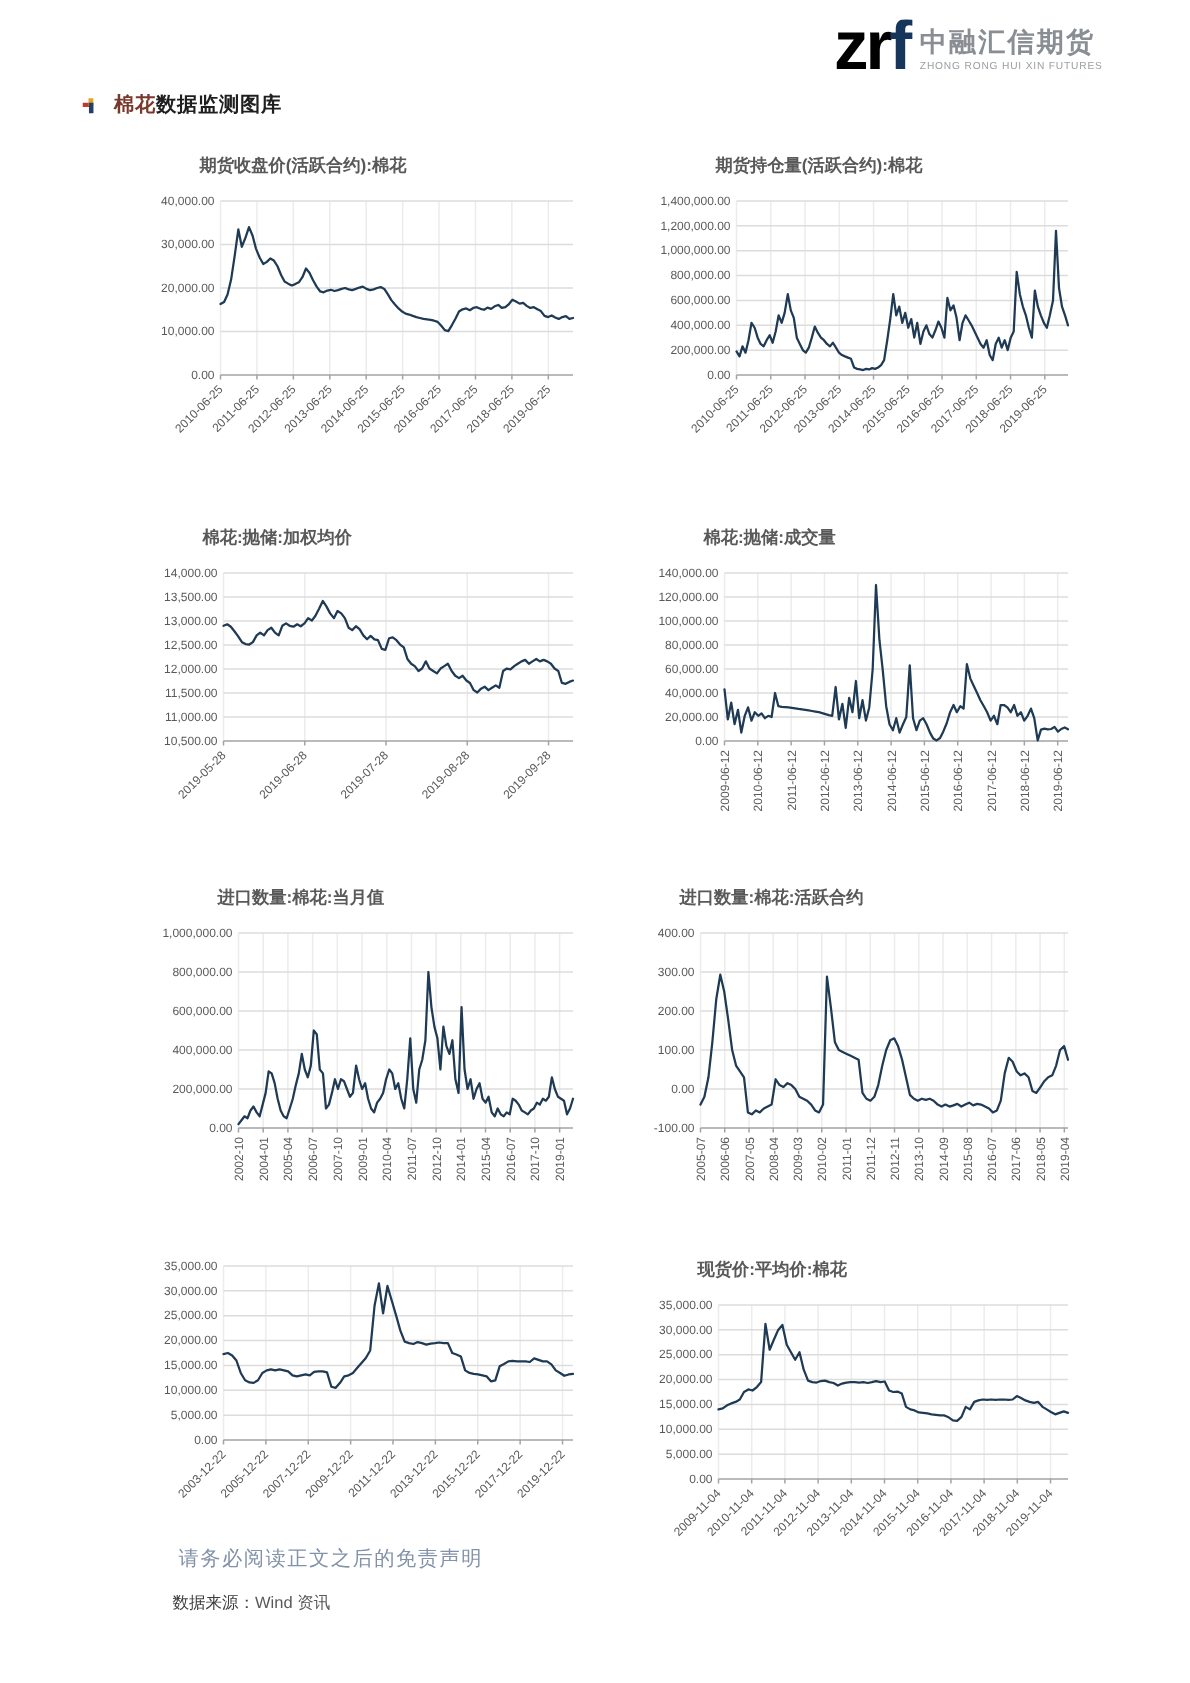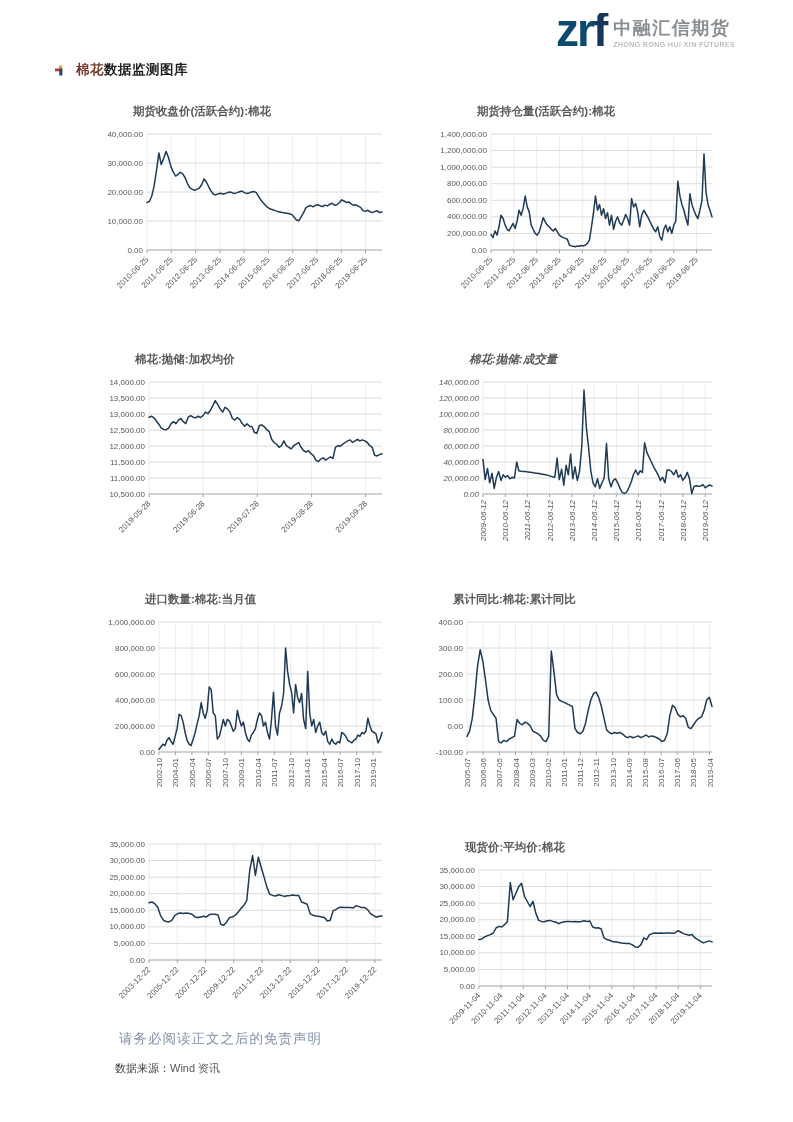--- a/index.html
+++ b/index.html
@@ -22,21 +22,21 @@
   svg text{font-family:"Liberation Sans","DejaVu Sans",sans-serif}
   
   .footer-source{position:absolute;top:1061px;left:115px;font-size:11px}
   .footer-disclaimer{position:absolute;top:1030px;left:119px;font-size:13.5px;color:#8292a9;letter-spacing:1px}
 </style>
 </head>
 <body>
 
 <div class="logo">
   <div class="logo-zrf">
-    <span style="color: #0c4a6e;">zr</span><span style="color: rgb(23, 54, 92);">f</span>
+    <span style="color: #000000;">zr</span><span style="color: rgb(23, 54, 92);">f</span>
   </div>
   <div class="logo-text">
     <div class="logo-cn" style="color: rgb(136, 142, 147);">中融汇信期货</div>
     <div class="logo-en" style="color: rgb(154, 160, 164);">ZHONG RONG HUI XIN FUTURES</div>
   </div>
 </div>
 
 <div class="header">
   <svg width="11" height="12" viewBox="0 0 11 12">
     <rect class="bullet-c0" x="0" y="4.5" width="4.5" height="2.8" fill="#c0392b"></rect>
@@ -176,21 +176,21 @@
       <text x="48" y="58.5" text-anchor="end" fill="#595959" font-size="8">12,500.00</text>
       <line x1="52" y1="40" x2="285" y2="40" stroke="#dcdcdc" stroke-width="1"></line>
       <text x="48" y="42.5" text-anchor="end" fill="#595959" font-size="8">13,000.00</text>
       <line x1="52" y1="24" x2="285" y2="24" stroke="#dcdcdc" stroke-width="1"></line>
       <text x="48" y="26.5" text-anchor="end" fill="#595959" font-size="8">13,500.00</text>
       <line x1="52" y1="8" x2="285" y2="8" stroke="#dcdcdc" stroke-width="1"></line>
       <text x="48" y="10.5" text-anchor="end" fill="#595959" font-size="8">14,000.00</text>
       <polyline points="52.0,43.2 54.5,42.2 56.9,43.8 59.4,47.0 61.8,50.2 64.3,54.1 66.7,55.4 69.2,55.7 71.6,54.1 74.1,49.6 76.5,47.7 79.0,49.6 81.4,46.1 83.9,44.5 86.3,47.7 88.8,49.6 91.2,43.2 93.7,41.6 96.1,43.2 98.6,43.8 101.1,42.2 103.5,43.5 106.0,41.6 108.4,38.1 110.9,39.7 113.3,36.5 115.8,31.7 118.2,26.6 120.7,30.4 123.1,34.9 125.6,38.1 128.0,33.3 130.5,34.9 132.9,38.1 135.4,44.5 137.8,46.1 140.3,43.5 142.7,45.4 145.2,49.6 147.7,52.2 150.1,49.9 152.6,52.2 155.0,52.8 157.5,58.6 159.9,59.2 162.4,51.5 164.8,50.9 167.3,52.8 169.7,55.7 172.2,57.6 174.6,65.3 177.1,68.5 179.5,70.1 182.0,73.3 184.4,71.7 186.9,66.9 189.3,71.7 191.8,73.3 194.3,74.9 196.7,71.7 199.2,70.1 201.6,68.5 204.1,73.3 206.5,76.5 209.0,78.1 211.4,76.5 213.9,79.7 216.3,81.3 218.8,86.1 221.2,87.7 223.7,85.1 226.1,83.8 228.6,86.1 231.0,84.5 233.5,82.9 235.9,84.5 238.4,73.3 240.9,71.7 243.3,72.3 245.8,70.1 248.2,68.5 250.7,66.9 253.1,65.9 255.6,68.5 258.0,66.9 260.5,65.3 262.9,66.9 265.4,65.9 267.8,66.9 270.3,68.5 272.7,71.7 275.2,73.3 277.6,81.3 280.1,81.9 282.5,80.6 285.0,79.7" fill="none" stroke="#1f3a54" stroke-width="1.5" stroke-linejoin="round" stroke-linecap="round"></polyline>
     </svg>
 </div>
-<div class="chart-cell" style="left: 427px; top: 348px; width: 295px; font-style: italic;">
+<div class="chart-cell" style="left: 427px; top: 348px; width: 295px;">
   <div class="chart-title" style="color: rgb(89, 89, 89); padding-left: 42px;">棉花:抛储:成交量</div>
   <svg width="295" height="180">
       <line x1="56" y1="8" x2="56" y2="120" stroke="#ececec" stroke-width="1"></line>
       <line x1="56" y1="120" x2="56" y2="123" stroke="#a3a3a3" stroke-width="1"></line>
       <text text-anchor="end" fill="#595959" font-size="8" x="56" y="126" dy="3" transform="rotate(-90 56 126)">2009-06-12</text>
       <line x1="78.213" y1="8" x2="78.213" y2="120" stroke="#ececec" stroke-width="1"></line>
       <line x1="78.213" y1="120" x2="78.213" y2="123" stroke="#a3a3a3" stroke-width="1"></line>
       <text text-anchor="end" fill="#595959" font-size="8" x="78.213" y="126" dy="3" transform="rotate(-90 78.213 126)">2010-06-12</text>
       <line x1="100.426" y1="8" x2="100.426" y2="120" stroke="#ececec" stroke-width="1"></line>
       <line x1="100.426" y1="120" x2="100.426" y2="123" stroke="#a3a3a3" stroke-width="1"></line>
@@ -292,21 +292,21 @@
       <line x1="62" y1="60" x2="285" y2="60" stroke="#dcdcdc" stroke-width="1"></line>
       <text x="58" y="62.5" text-anchor="end" fill="#595959" font-size="8">600,000.00</text>
       <line x1="62" y1="34" x2="285" y2="34" stroke="#dcdcdc" stroke-width="1"></line>
       <text x="58" y="36.5" text-anchor="end" fill="#595959" font-size="8">800,000.00</text>
       <line x1="62" y1="8" x2="285" y2="8" stroke="#dcdcdc" stroke-width="1"></line>
       <text x="58" y="10.5" text-anchor="end" fill="#595959" font-size="8">1,000,000.00</text>
       <polyline points="62.0,135.4 64.0,132.8 66.0,130.2 68.0,131.5 70.0,126.3 72.0,123.7 74.1,127.6 76.1,130.2 78.1,122.4 80.1,114.6 82.1,100.3 84.1,101.6 86.1,108.1 88.1,118.5 90.1,126.3 92.1,130.2 94.1,131.5 96.2,125.0 98.2,118.5 100.2,109.4 102.2,101.6 104.2,88.6 106.2,99.0 108.2,104.2 110.2,96.4 112.2,73.0 114.2,75.6 116.2,99.0 118.3,101.6 120.3,125.0 122.3,122.4 124.3,114.6 126.3,105.5 128.3,112.0 130.3,105.5 132.3,106.8 134.3,112.0 136.3,117.2 138.3,114.6 140.4,96.4 142.4,105.5 144.4,112.0 146.4,108.1 148.4,118.5 150.4,125.0 152.4,127.6 154.4,121.1 156.4,118.5 158.4,114.6 160.4,105.5 162.5,99.0 164.5,101.6 166.5,112.0 168.5,108.1 170.5,118.5 172.5,125.0 174.5,105.5 176.5,78.2 178.5,112.0 180.5,121.1 182.5,99.0 184.5,92.5 186.6,79.5 188.6,34.0 190.6,57.4 192.6,70.4 194.6,78.2 196.6,99.0 198.6,70.4 200.6,83.4 202.6,88.6 204.6,79.5 206.6,105.5 208.7,114.6 210.7,57.4 212.7,99.0 214.7,112.0 216.7,105.5 218.7,118.5 220.7,112.0 222.7,108.1 224.7,118.5 226.7,121.1 228.7,117.2 230.8,127.6 232.8,130.2 234.8,125.0 236.8,128.9 238.8,130.2 240.8,127.6 242.8,128.9 244.8,118.5 246.8,119.8 248.8,122.4 250.8,126.3 252.9,127.6 254.9,128.9 256.9,126.3 258.9,125.0 260.9,121.1 262.9,122.4 264.9,118.5 266.9,119.8 268.9,117.2 270.9,104.2 272.9,112.0 275.0,117.2 277.0,118.5 279.0,119.8 281.0,128.9 283.0,125.0 285.0,118.5" fill="none" stroke="#1f3a54" stroke-width="1.5" stroke-linejoin="round" stroke-linecap="round"></polyline>
     </svg>
 </div>
 <div class="chart-cell" style="left: 427px; top: 588px; width: 295px;">
-  <div class="chart-title" style="color: rgb(89, 89, 89); padding-left: 26px;">累计同比:棉花:累计同比</div>
+  <div class="chart-title" style="color: rgb(89, 89, 89); padding-left: 26px;">进口数量:棉花:活跃合约</div>
   <svg width="295" height="192">
       <line x1="40" y1="8" x2="40" y2="138" stroke="#ececec" stroke-width="1"></line>
       <line x1="40" y1="138" x2="40" y2="141" stroke="#a3a3a3" stroke-width="1"></line>
       <text text-anchor="end" fill="#595959" font-size="8" x="40" y="144" dy="3" transform="rotate(-90 40 144)">2005-07</text>
       <line x1="56.17" y1="8" x2="56.17" y2="138" stroke="#ececec" stroke-width="1"></line>
       <line x1="56.17" y1="138" x2="56.17" y2="141" stroke="#a3a3a3" stroke-width="1"></line>
       <text text-anchor="end" fill="#595959" font-size="8" x="56.17" y="144" dy="3" transform="rotate(-90 56.17 144)">2006-06</text>
       <line x1="72.34" y1="8" x2="72.34" y2="138" stroke="#ececec" stroke-width="1"></line>
       <line x1="72.34" y1="138" x2="72.34" y2="141" stroke="#a3a3a3" stroke-width="1"></line>
       <text text-anchor="end" fill="#595959" font-size="8" x="72.34" y="144" dy="3" transform="rotate(-90 72.34 144)">2007-05</text>

